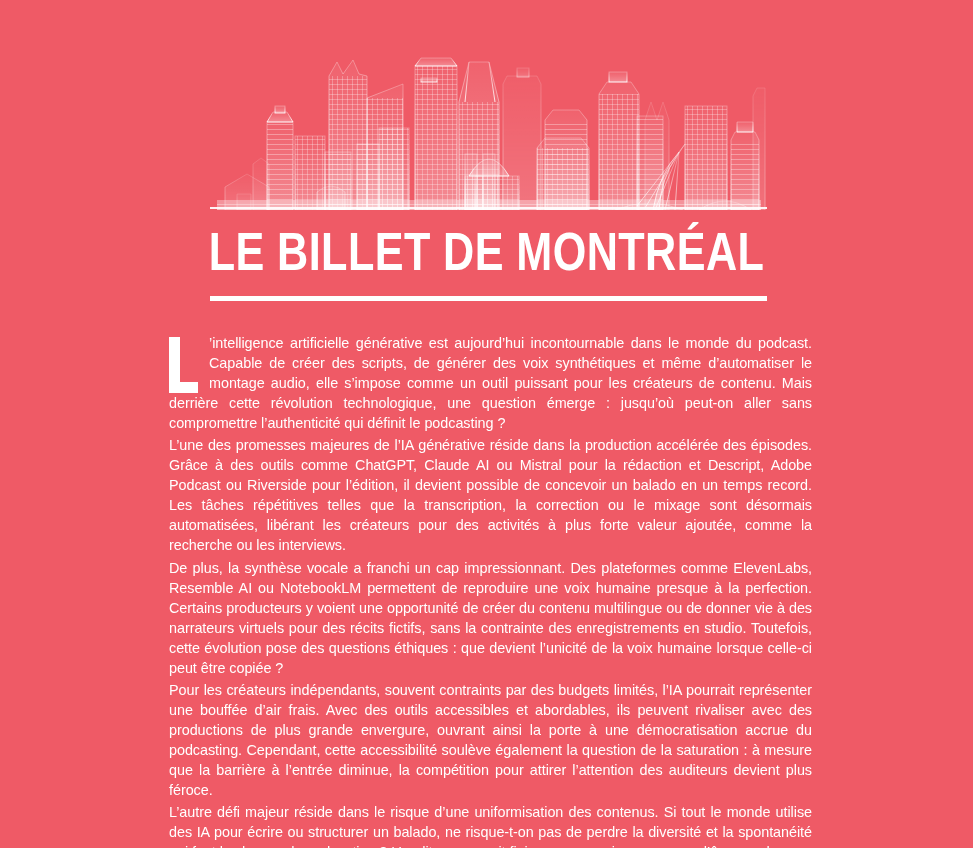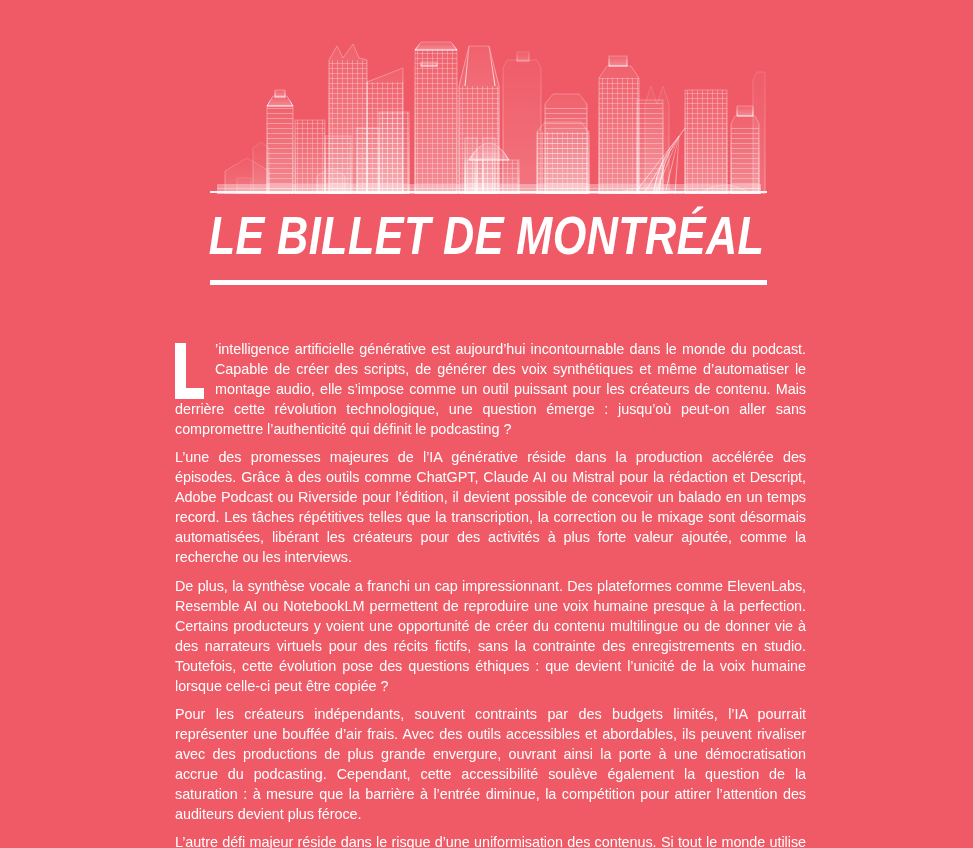--- a/index.html
+++ b/index.html
@@ -21,24 +21,23 @@
     width: 973px;
     height: 848px;
     position: relative;
     overflow: hidden;
   }
 
   
   .masthead {
     position: absolute;
     left: 0;
-    top: 0;
+    top: 16px;
     width: 973px;
     height: 300px;
-    font-style: italic;
   }
 
   .skyline-wrap {
     position: absolute;
     left: 207px;
     top: 8px;
     width: 562px;
     height: 186px;
   }
 
@@ -91,21 +90,21 @@
     top: 331px;
     width: 647px;
   }
 
   .article p {
     font-size: 14.4px;
     line-height: 20.05px;
     text-align: justify;
     text-justify: inter-word;
     color: #ffffff;
-    margin: 8px;
+    margin: 2px;
     letter-spacing: -0.05px;
   }
 
   .dropcap-para {
     position: relative;
   }
 
   .dropcap {
     float: left;
     width: 31px;

